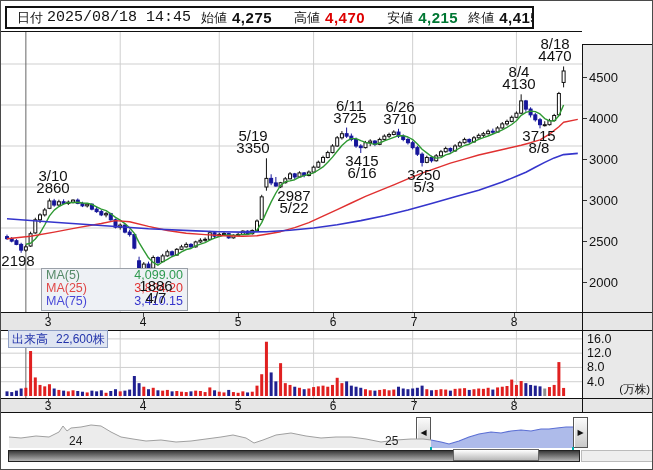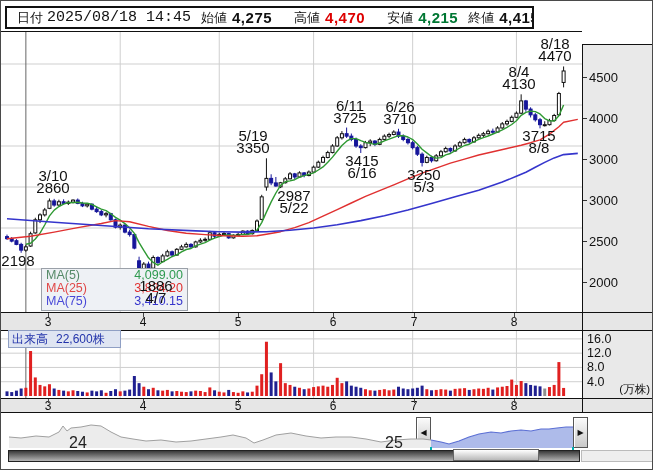--- a/index.html
+++ b/index.html
@@ -24,26 +24,26 @@
   #volume-pane{position:absolute;left:0;top:330px;width:581px;height:67px;background:#fff;}
   #volume-axis{position:absolute;left:581px;top:330px;width:71px;height:67px;background:#e9e9e9;border-left:1px solid #111;box-sizing:border-box;}
   .vol-tick-label{position:absolute;left:4px;font-size:12.5px;color:#111;transform:translateY(-50%);}
   #vol-unit{position:absolute;right:3px;bottom:1px;font-size:11.5px;color:#111;}
   
   .annot{position:absolute;transform:translateX(-50%);text-align:center;font-size:15px;line-height:12px;color:#111;white-space:nowrap;}
   
   #ma-legend{position:absolute;left:33px;top:267px;width:147px;height:43px;background:#eef1f5;border:1px solid #9aa0a8;box-sizing:border-box;font-size:12.5px;line-height:13px;margin-left:7px;}
   .ma-row{display:flex;justify-content:space-between;padding:0 4px;}
   
-  #vol-label-box{position:absolute;left:7px;top:329px;width:113px;height:18px;background:#dfe5f2;border:1px solid #8f9fc4;box-sizing:border-box;font-size:12px;color:#2233aa;display:flex;align-items:center;}
+  #vol-label-box{position:absolute;left:7px;top:329px;width:100px;height:18px;background:#dfe5f2;border:1px solid #8f9fc4;box-sizing:border-box;font-size:12px;color:#2233aa;display:flex;align-items:center;}
   #vol-label-box .v1{margin-left:3px;}
   #vol-label-box .v2{margin-left:8px;}
   
   #navigator{position:absolute;left:0;top:412px;width:653px;height:36px;background:#fff;}
-  .year-label{position:absolute;font-size:16px;color:#222;top:21px;}
+  .year-label{position:absolute;font-size:12px;color:#222;top:21px;}
   .nav-btn{position:absolute;top:4px;width:15px;height:31px;background:linear-gradient(#fbfbfb,#c9c9c9);border:1px solid #555;box-sizing:border-box;box-shadow:inset 1px 1px 0 #fff;display:flex;align-items:center;justify-content:center;font-size:8px;color:#111;cursor:pointer;}
   #nav-btn-left{left:415px;}
   #nav-btn-right{left:572px;}
   .sel-tick{position:absolute;top:34px;width:2px;height:5px;background:#00b0b0;}
   
   #scrollbar{position:absolute;left:0px;top:448px;width:653px;height:14px;}
   #scroll-track{position:absolute;left:7px;top:1px;width:572px;height:12px;background:linear-gradient(#3a3a3a,#b5b5b5);border:1px solid #222;box-sizing:border-box;}
   #scroll-thumb{position:absolute;left:452px;top:0px;width:86px;height:12px;background:linear-gradient(#ffffff,#b8b8b8);border:1px solid #666;box-sizing:border-box;cursor:pointer;}
   #scroll-right-gap{position:absolute;left:580px;top:1px;width:72px;height:12px;background:#eee;border:1px solid #bbb;box-sizing:border-box;}
   svg{position:absolute;left:0;top:0;}

